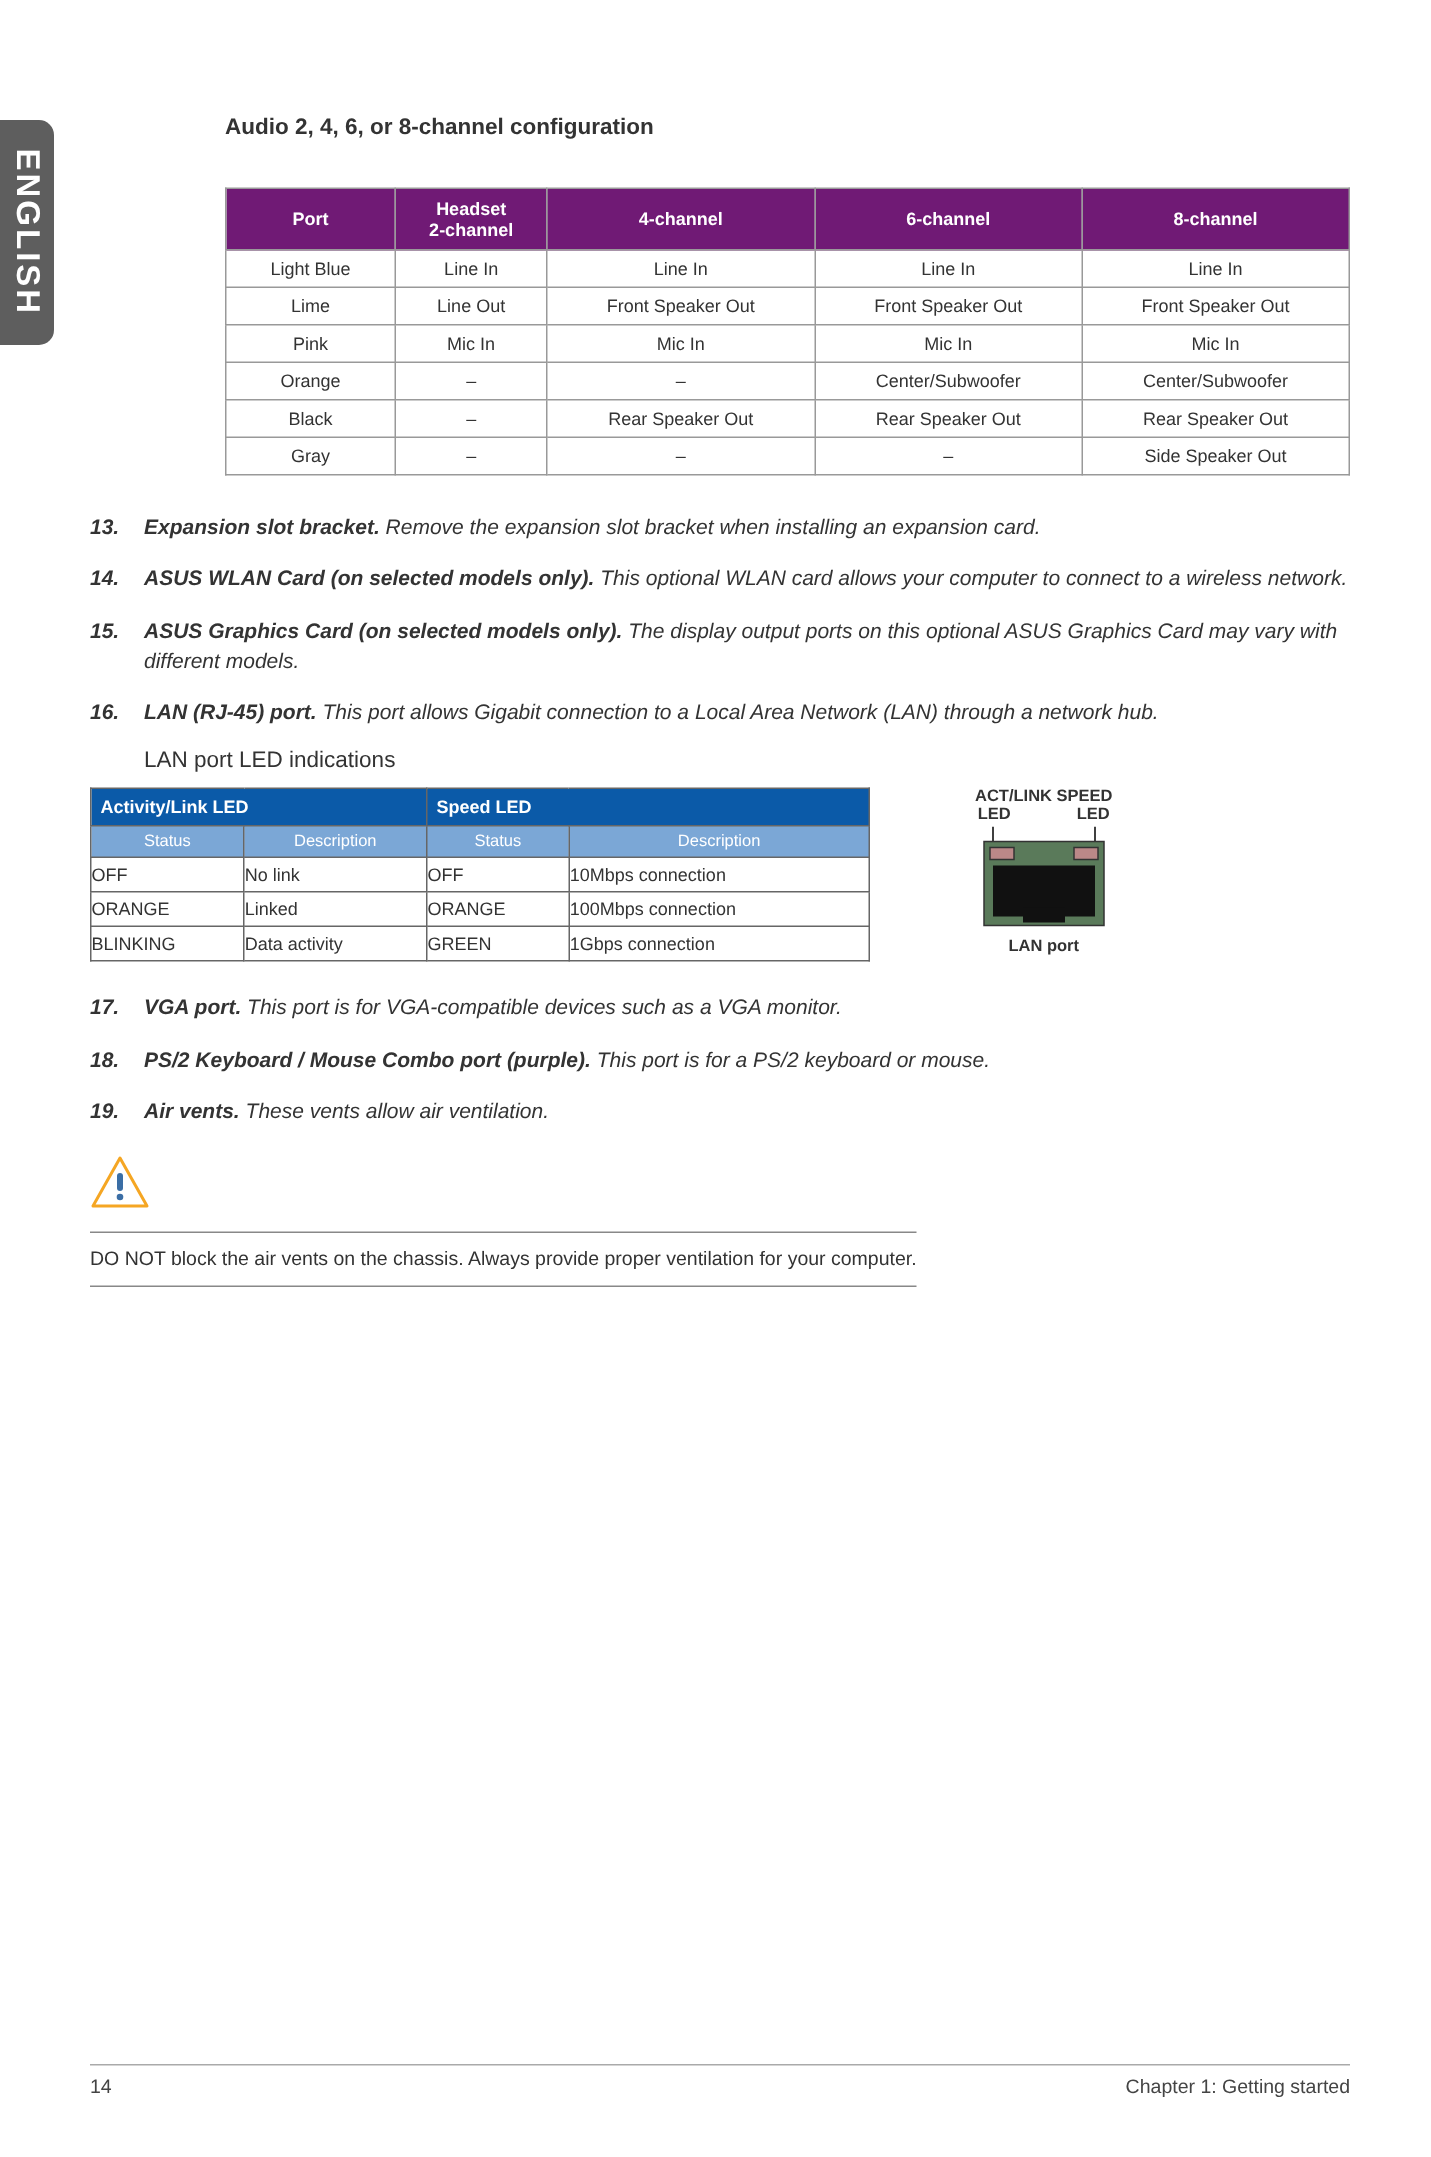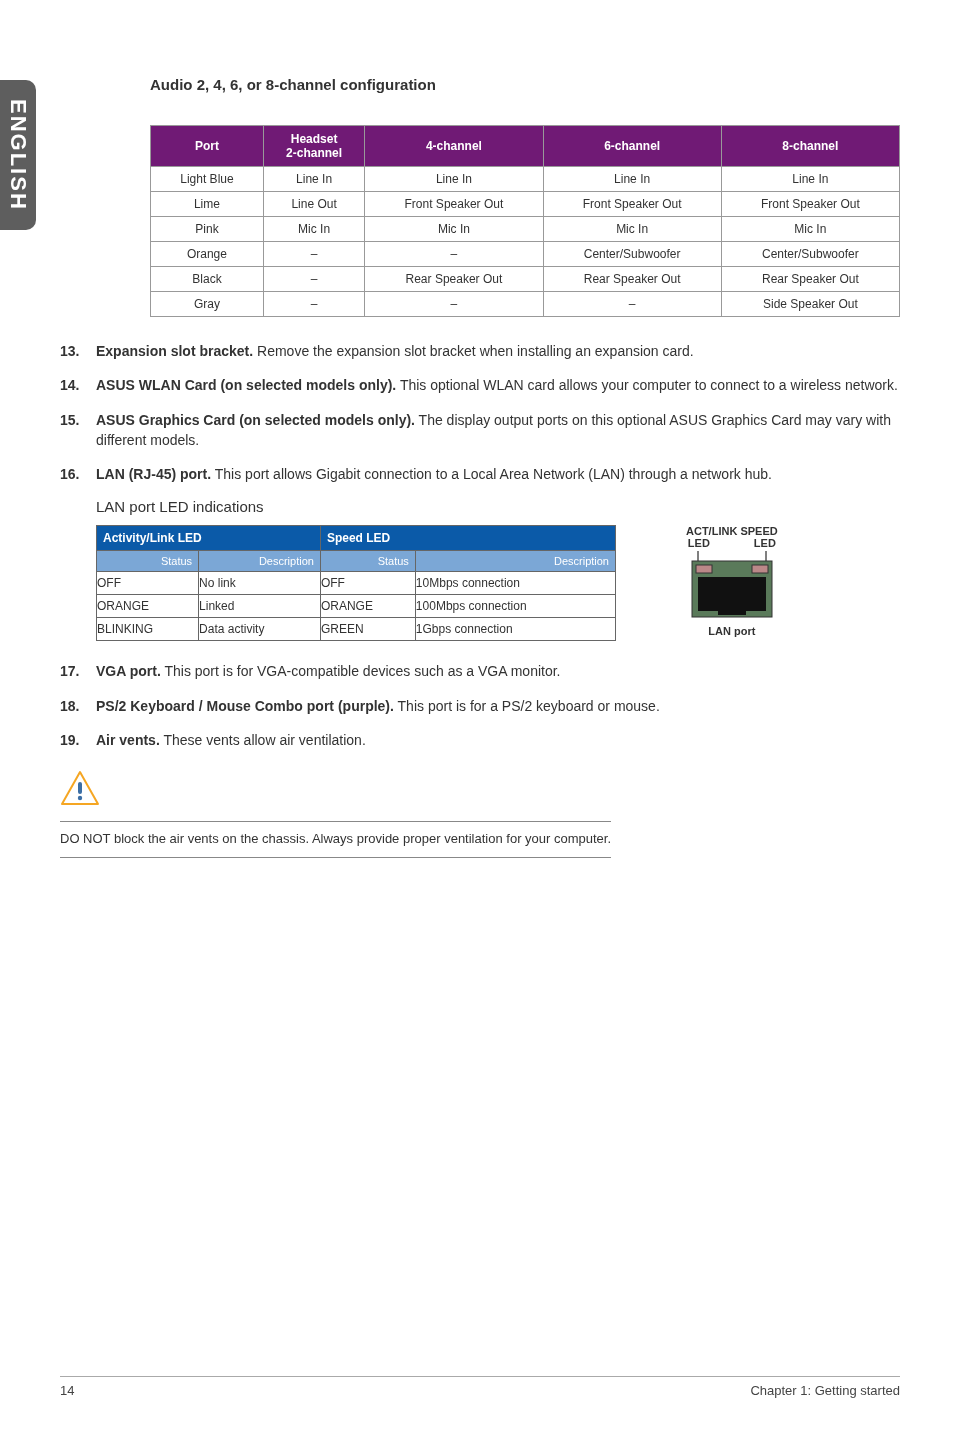--- a/index.html
+++ b/index.html
@@ -52,45 +52,45 @@
     font-weight: bold;
     padding: 6px 4px;
     border: 1px solid #999;
     text-align: center;
   }
   table.audio td {
     border: 1px solid #999;
     padding: 5px 12px;
     text-align: center;
   }
-  ol.num-list { list-style: none; margin-top: 18px; }
+  ol.num-list { list-style: none; margin-top: 18px; font-style: italic; }
   ol.num-list li { display: flex; margin-bottom: 14px; line-height: 1.45; }
   ol.num-list .num { width: 36px; font-weight: bold; flex-shrink: 0; }
   ol.num-list .body { flex: 1; }
   ol.num-list .body b { font-weight: bold; }
   .sub-heading { font-weight: normal; margin: 8px 0 10px 36px; font-size: 15px;}
-  .lan-block { display: flex; align-items: flex-start; margin-left: 36px; margin-bottom: 20px; gap: 70px;}
+  .lan-block { display: flex; align-items: flex-start; margin-bottom: 20px; gap: 70px;}
   table.lan {
     border-collapse: collapse;
     font-size: 12px;
     width: 520px;
   }
   table.lan th.top {
     background: #0b5aa8;
     color: #fff;
     padding: 5px 6px;
     text-align: left;
     border: 1px solid #666;
     font-weight: bold;
   }
   table.lan th.sub {
     background: #7ba7d6;
     color: #fff;
     padding: 4px 6px;
-    text-align: right;
+    text-align: center;
     border: 1px solid #666;
     font-weight: normal;
     font-size: 11px;
   }
   table.lan td {
     border: 1px solid #666;
     padding: 4px 0;
     text-align: left;
   }
   .lan-diagram { text-align: center; font-size: 11px; font-weight: bold; }

